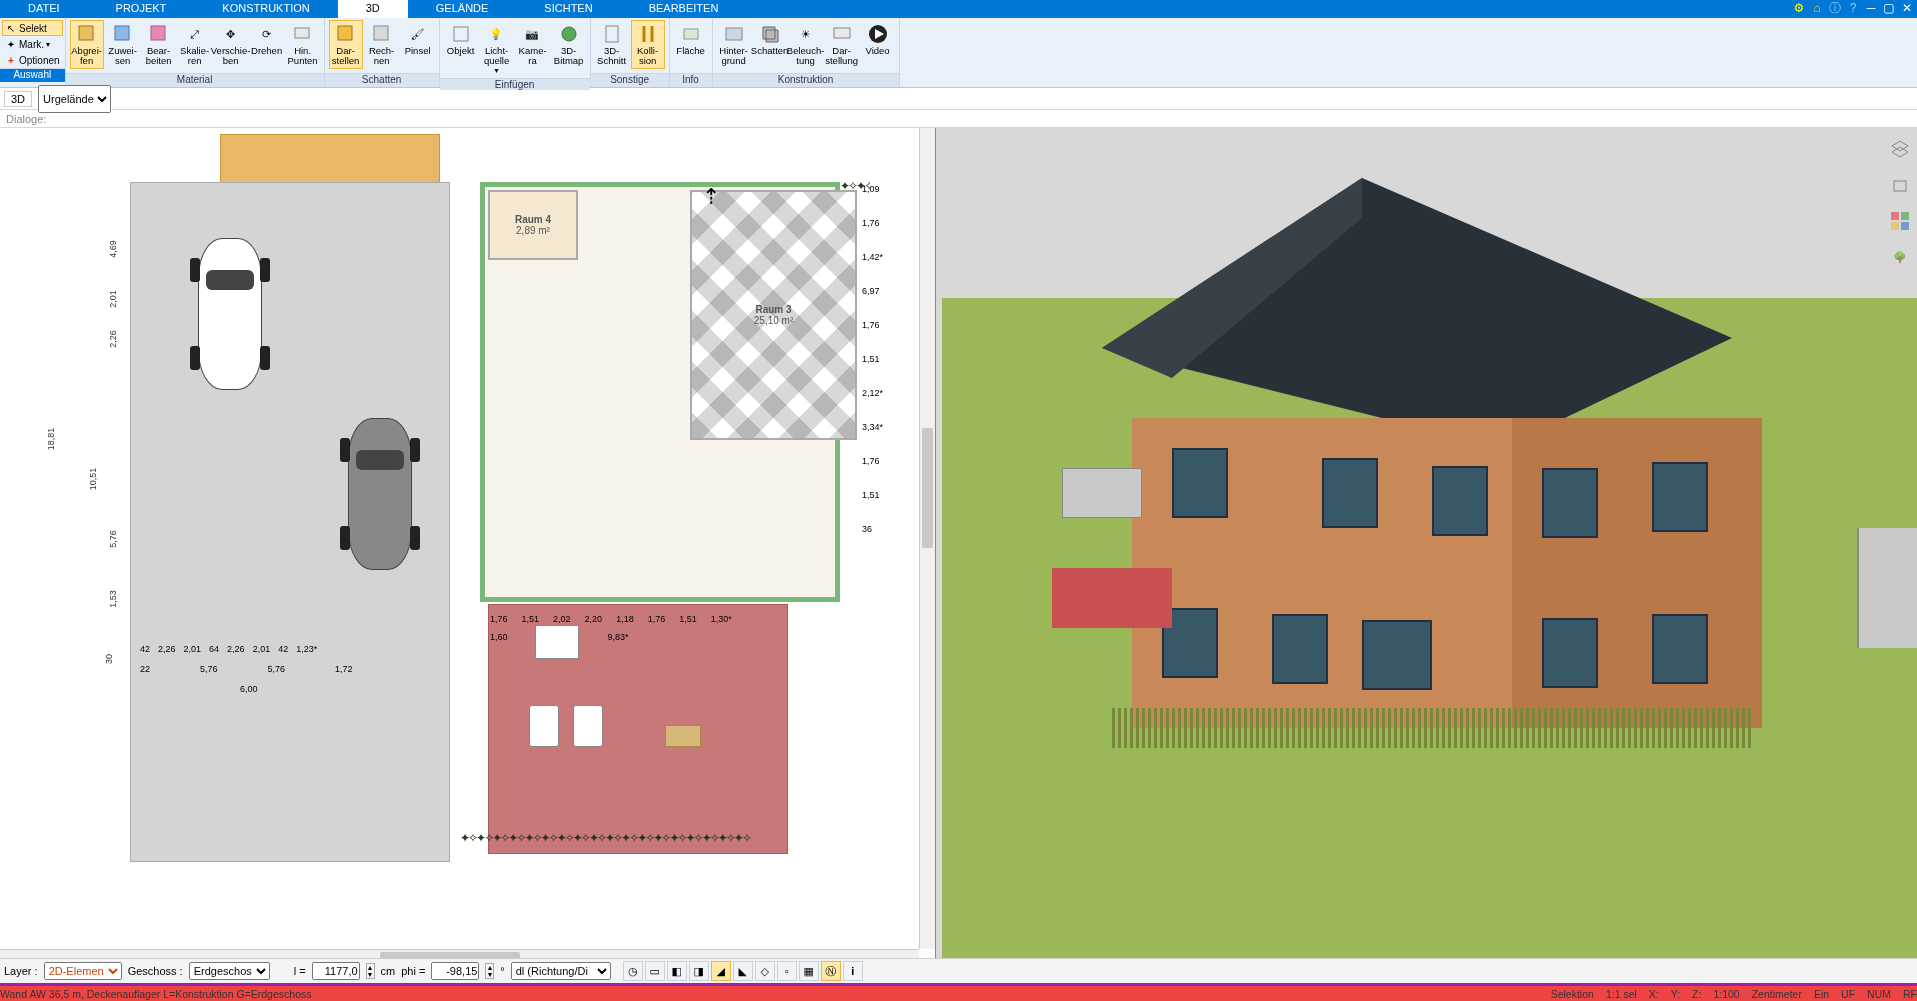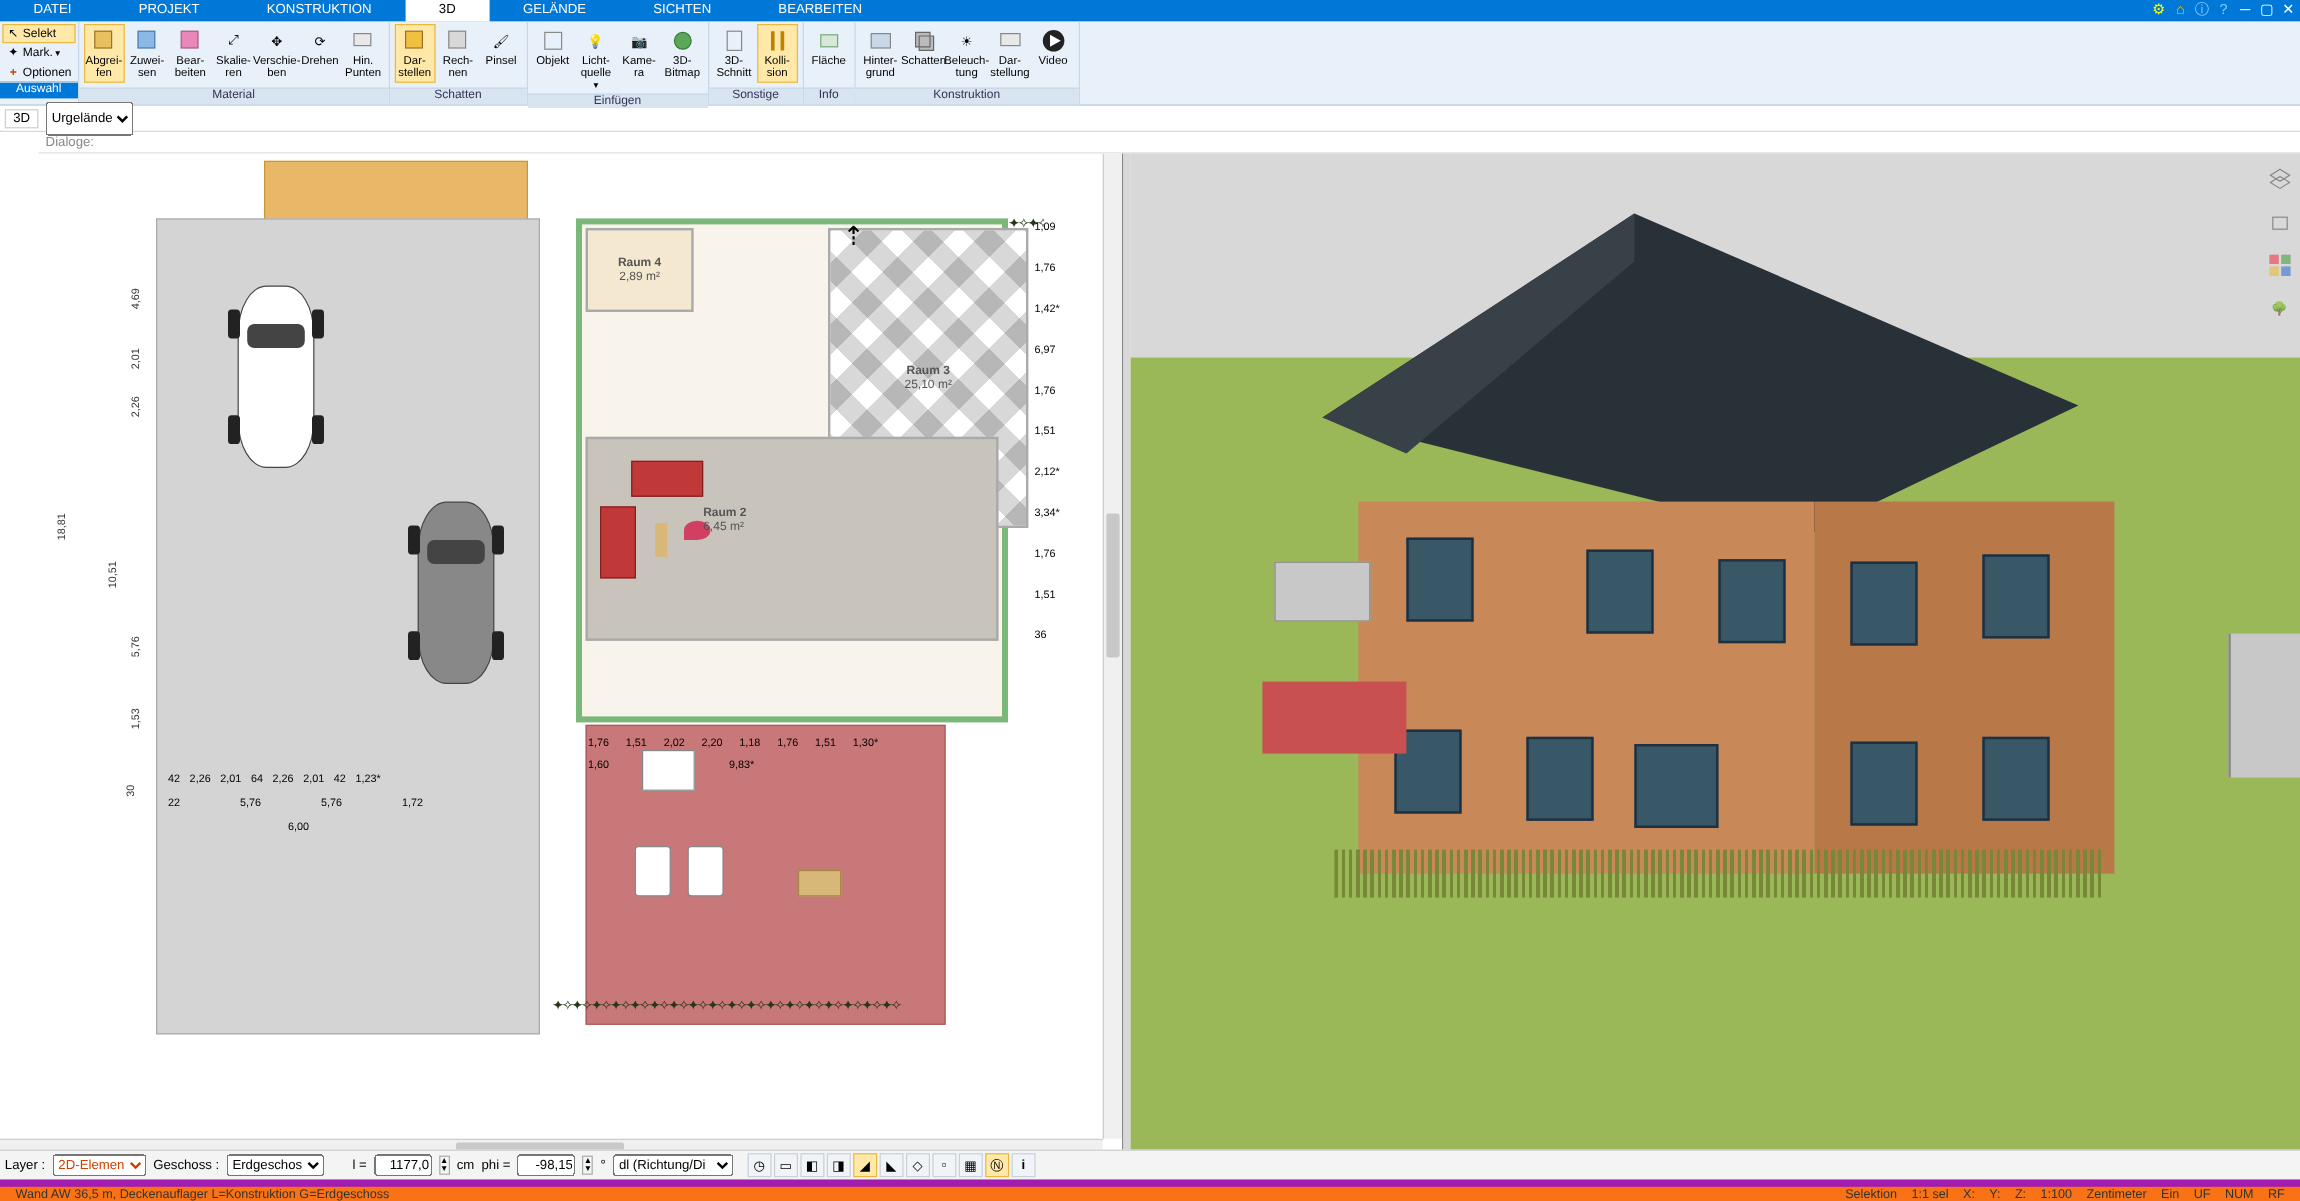--- a/index.html
+++ b/index.html
@@ -22,21 +22,21 @@
 .rb .ico { width: 22px; height: 22px; display: flex; align-items: center; justify-content: center; }
 .rb .lbl { font-size: 9.5px; line-height: 10px; text-align: center; margin-top: 1px; white-space: pre-line; }
 .small-btns { display: flex; flex-direction: column; gap: 0; padding: 2px 2px 0 2px; }
 .smbtn { display: flex; align-items: center; height: 16px; padding: 0 2px; font-size: 10px; cursor: pointer; border: 1px solid transparent; gap: 2px; }
 .smbtn.sel { background: #ffe8a8; border: 1px solid #e8b840; }
 .smico { width: 12px; height: 12px; display: inline-flex; align-items: center; justify-content: center; }
 
 
 .subbar { height: 22px; border-bottom: 1px solid #d8d8d8; display: flex; align-items: center; padding: 0 4px; gap: 6px; }
 .subbar select { font-size: 11px; height: 28px; }
-.dialogbar { height: 18px; border-bottom: 1px solid #d8d8d8; padding: 0 6px; font-size: 11px; display: flex; align-items: center; color: #888; margin-left: 32px; }
+.dialogbar { height: 18px; border-bottom: 1px solid #d8d8d8; padding: 0 6px; font-size: 11px; display: flex; align-items: center; color: #888; }
 
 
 .workspace { position: absolute; top: 128px; left: 0; right: 0; bottom: 36px; display: flex; }
 .pane-2d, .pane-3d { position: relative; overflow: hidden; }
 .pane-2d { width: 936px; border-right: 1px solid #888; background: #fff; }
 .splitter { width: 6px; background: #d8d8d8; cursor: col-resize; }
 .pane-3d { flex: 1; background: #d8d8d8; }
 
 
 .plan-canvas { position: absolute; inset: 0; }
@@ -87,21 +87,21 @@
 
 
 .bottombar { position: absolute; left: 0; right: 0; bottom: 18px; height: 22px; background: #f4f4f4; border-top: 1px solid #ccc; display: flex; align-items: center; padding: 12px 4px; gap: 6px; font-size: 11px; }
 .bottombar select, .bottombar input { font-size: 11px; height: 18px; }
 .bottombar input.num { width: 48px; text-align: right; }
 .bb-icons { display: flex; gap: 2px; margin-left: 6px; }
 .bb-icons div { width: 20px; height: 20px; border: 1px solid #c8d0d8; background: #f0f4f8; display: flex; align-items: center; justify-content: center; cursor: pointer; }
 .bb-icons div.sel { background: #ffe8a8; border-color: #e8b840; }
 
 
-.statusbar { position: absolute; left: 0; right: 0; bottom: 0; height: 18px; background: #f97316; border-top: 6px solid #a21caf; display: flex; align-items: center; font-size: 10.5px; color: #333; padding: 0 13px; gap: 12px; }
+.statusbar { position: absolute; left: 0; right: 0; bottom: 0; height: 18px; background: #ef4444; border-top: 3px solid #a21caf; display: flex; align-items: center; font-size: 10.5px; color: #333; padding: 0 0; gap: 12px; }
 .statusbar .spacer { flex: 1; }
 .statusbar span { white-space: nowrap; }
 </style>
 </head>
 <body>
 
 <div class="menubar">
   <div class="tab">DATEI</div>
   <div class="tab">PROJEKT</div>
   <div class="tab">KONSTRUKTION</div>
@@ -390,28 +390,20 @@
         <div class="house">
           <div class="wall-outer"></div>
           <div class="room r4">
               <span class="rn">Raum 4</span>
               <span>2,89 m²</span>
             </div>
           <div class="room r3">
               <span class="rn">Raum 3</span>
               <span>25,10 m²</span>
             </div>
-          <div class="room r2">
-            <div class="sofa1" style="left:36px;top:18px;width:60px;height:30px"></div>
-            <div class="sofa1" style="left:10px;top:56px;width:30px;height:60px"></div>
-            <div style="position:absolute;left:56px;top:70px;width:10px;height:28px;background:#d8b878"></div>
-            <div style="position:absolute;left:80px;top:68px;width:22px;height:16px;background:#d04060;border-radius:50% 50% 50% 0"></div>
-            <span class="rn" style="position:absolute;left:96px;top:56px">Raum 2</span>
-            <span style="position:absolute;left:96px;top:68px">6,45 m²</span>
-          </div>
         </div>
 
         <div class="patio">
           <div style="position:absolute;left:46px;top:20px;width:44px;height:34px;background:#fff;border:1px solid #888"></div>
           <div class="chair" style="left:40px;top:100px"></div>
           <div class="chair" style="left:84px;top:100px"></div>
           <div style="position:absolute;left:176px;top:120px;width:36px;height:22px;background:#d8b878;border:1px solid #a88848"></div>
         </div>
 
         <div class="bushes" style="left:800px;top:48px;width:30px;height:640px">✦✧✦✧✦✧✦✧✦✧✦✧✦✧✦✧✦✧✦✧✦✧✦✧✦✧✦✧✦✧✦✧✦✧✦✧✦✧✦✧✦✧✦✧✦✧✦✧✦</div>

